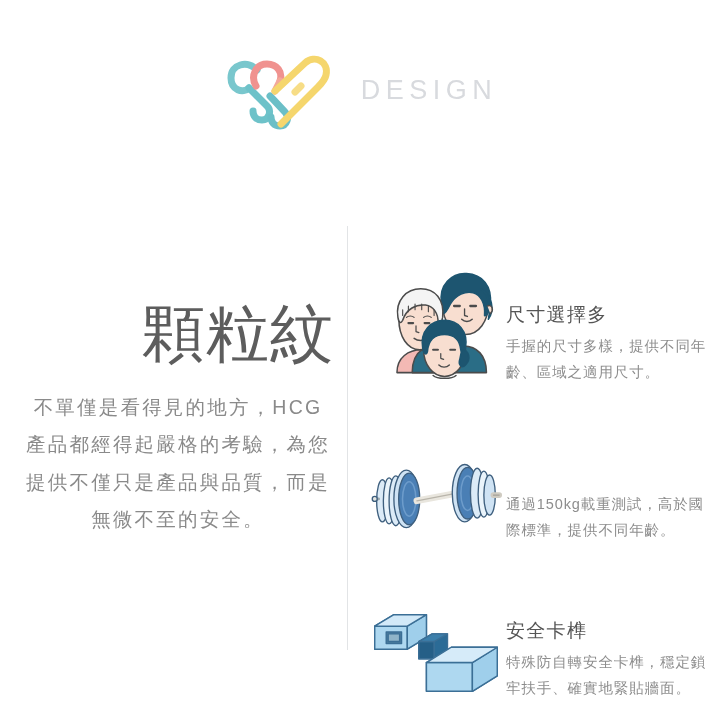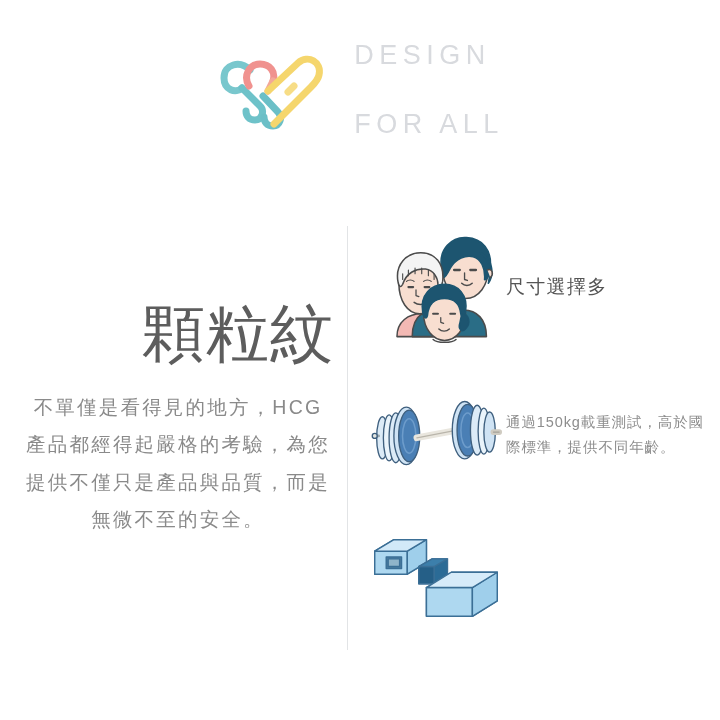--- a/index.html
+++ b/index.html
@@ -85,23 +85,24 @@
 
   
   .features {
     position: absolute;
     left: 366px;
     top: 226px;
     width: 344px;
   }
   .feature {
     display: flex;
-    align-items: center;
+    align-items: flex-end;
     margin-bottom: 22px;
     min-height: 122px;
+    margin-top: 36px;
   }
   .feature-art {
     width: 140px;
     flex: 0 0 140px;
     display: flex;
     align-items: flex-start;
     justify-content: center;
     padding-top: 4px;
   }
   .feature-art svg { display: block; }
@@ -147,21 +148,20 @@
 
         <path d="M52 45 L82 17 C92 8, 106 16, 103 29 C102 34, 99 37, 95 41 L58 78" stroke="#f5d66d"></path>
 
         <path d="M72 46 L78 40" stroke="#f7dd86"></path>
       </g>
     </svg>
   </div>
 
   <div class="brand-wordmark">
     <span class="brand-line">DESIGN</span>
-    <span class="brand-line">FOR ALL</span>
   </div>
 
 </div>
 
 <div class="divider"></div>
 
 <div class="left-col">
   <h1 class="headline">顆粒紋</h1>
   <p class="lead-paragraph">不單僅是看得見的地方，HCG 產品都經得起嚴格的考驗，為您提供不僅只是產品與品質，而是無微不至的安全。</p>
 </div>
@@ -207,20 +207,21 @@
           <path d="M62 88 L67 88 M80 88 L85 88" stroke-width="2.3"></path>
           <path d="M70 92 L70 97 L73 98" fill="none" stroke-width="1.3"></path>
           <path d="M68 104 C71 107, 76 107, 79 104" fill="none" stroke-width="1.5"></path>
 
           <path d="M62 115 C66 119, 82 119, 86 115" fill="none" stroke-width="1.6"></path>
         </g>
       </svg>
     </div>
     <div class="feature-text">
       <h3 class="feature-title">尺寸選擇多</h3>
+      <p class="feature-desc">手握的尺寸多樣，提供不同年齡、區域之適用尺寸。</p>
     </div>
   </div>
 
   <div class="feature">
     <div class="feature-art">
       <svg viewBox="0 0 140 96" width="134" height="92" aria-hidden="true">
         <g stroke="#3e5f7e" stroke-width="1.4" stroke-linejoin="round" stroke-linecap="round">
 
           <ellipse cx="14" cy="52" rx="6" ry="22" fill="#dcebf7"></ellipse>
           <ellipse cx="21" cy="52" rx="6" ry="24" fill="#eaf4fb"></ellipse>
@@ -271,15 +272,19 @@
           <path d="M52 38 L68 38 L68 56 L52 56 Z" fill="#255f87"></path>
           <path d="M52 38 L66 30 L82 30 L68 38 Z" fill="#3c7fab"></path>
 
           <path d="M60 60 L86 44 L134 44 L134 74 L108 90 L60 90 Z" fill="#bfe0f3"></path>
           <path d="M60 60 L108 60 L108 90 L60 90 Z" fill="#aed8f0"></path>
           <path d="M108 60 L134 44 L134 74 L108 90 Z" fill="#9fcfeb"></path>
           <path d="M60 60 L86 44 L134 44 L108 60 Z" fill="#d6ebf9"></path>
         </g>
       </svg>
     </div>
+    <div class="feature-text">
+      <h3 class="feature-title">安全卡榫</h3>
+      <p class="feature-desc">特殊防自轉安全卡榫，穩定鎖牢扶手、確實地緊貼牆面。</p>
+    </div>
   </div>
 
 </div>
 
 </body></html>

